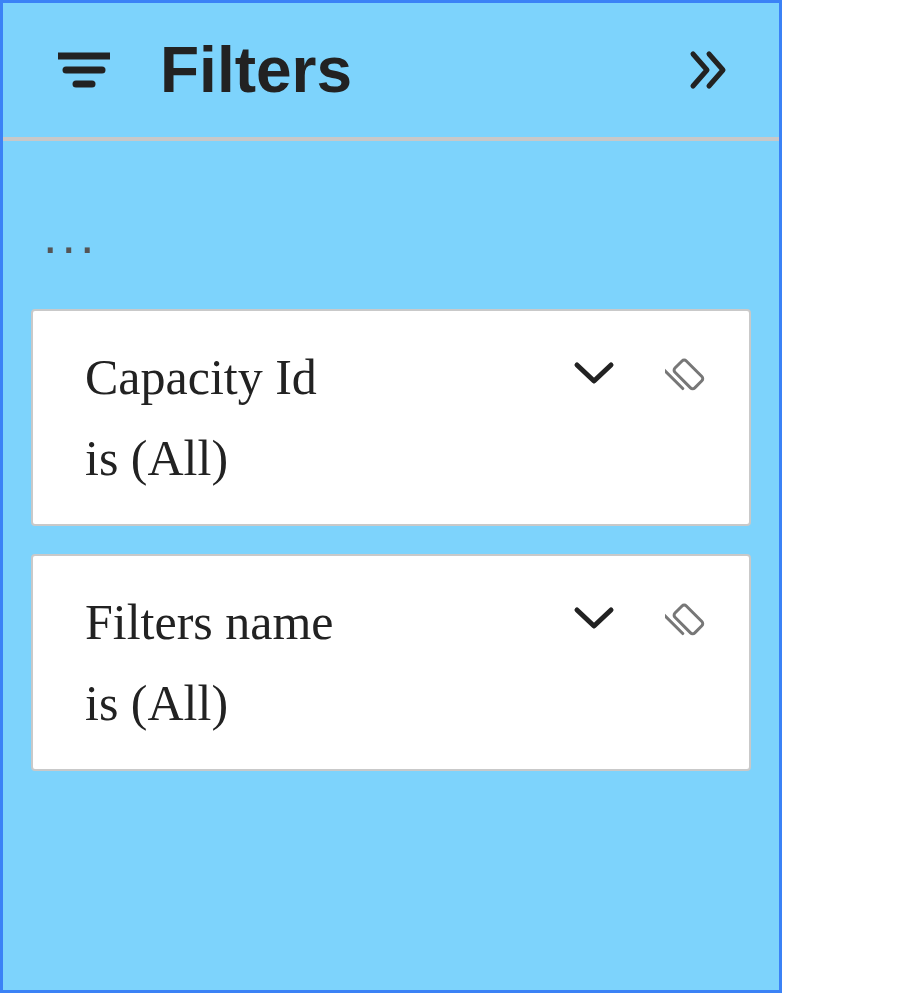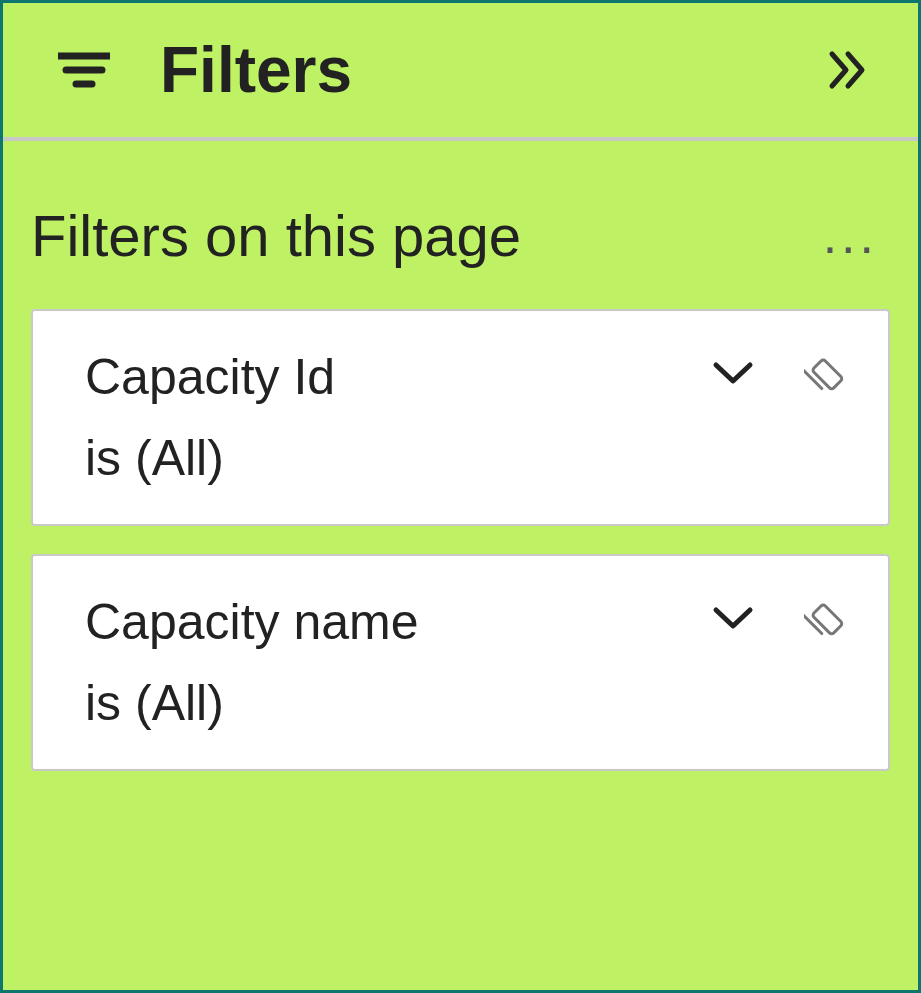--- a/index.html
+++ b/index.html
@@ -3,24 +3,24 @@
 <meta charset="utf-8">
 <style>
   * { box-sizing: border-box; }
   html, body {
     margin: 0;
     padding: 0;
     font-family: "Segoe UI", -apple-system, BlinkMacSystemFont, sans-serif;
     background: #fff;
   }
   .panel {
-    width: 921px;
+    width: 782px;
     height: 993px;
-    border: 3px solid #0f766e;
-    background: #bef264;
+    border: 3px solid #3b82f6;
+    background: #7dd3fc;
     display: flex;
     flex-direction: column;
   }
   .header {
     display: flex;
     align-items: center;
     padding: 30px 40px 30px 55px;
     gap: 50px;
   }
   .filter-glyph svg { display: block; }
@@ -93,20 +93,21 @@
     padding: 30px 40px 30px 52px;
     margin-bottom: 28px;
     display: flex;
     align-items: flex-start;
   }
   .filter-text {
     flex: 1;
     font-size: 50px;
     color: #222;
     line-height: 1.45;
+    font-family: Liberation Serif, serif;
   }
   .filter-field { display:block; }
   .filter-status { display:block;margin-top:8px; }
   .filter-actions {
     display: flex;
     align-items: center;
     gap: 50px;
     padding-top: 10px;
   }
   .filter-actions svg { display:block; }
@@ -132,21 +133,20 @@
         <polyline points="22,6 36,22 22,38" fill="none" stroke="#222" stroke-width="5" stroke-linecap="round" stroke-linejoin="round"></polyline>
       </svg>
     </span>
   </div>
 
 
   <div class="divider"></div>
 
   <div class="section">
     <div class="section-head">
-      <span class="section-title">Filters on this page</span>
       <span class="more-btn icon-btn">
         <span>...</span>
       </span>
     </div>
 
     <div class="filter-card">
       <div class="filter-text">
         <span class="filter-field">Capacity Id</span>
         <span class="filter-status">is (All)</span>
       </div>
@@ -162,21 +162,21 @@
               <rect x="10" y="14" width="28" height="16" rx="3" fill="none" stroke="#777" stroke-width="3"></rect>
               <line x="10" y1="36" x2="30" y2="36" stroke="#777" stroke-width="3" stroke-linecap="round"></line>
             </g>
           </svg>
         </span>
       </div>
     </div>
 
     <div class="filter-card">
       <div class="filter-text">
-        <span class="filter-field">Capacity name</span>
+        <span class="filter-field">Filters name</span>
         <span class="filter-status">is (All)</span>
       </div>
       <div class="filter-actions">
         <span class="icon-btn">
           <svg width="42" height="28" viewBox="0 0 42 28">
             <polyline points="4,6 21,22 38,6" fill="none" stroke="#222" stroke-width="5" stroke-linecap="round" stroke-linejoin="round"></polyline>
           </svg>
         </span>
         <span class="icon-btn">
           <svg width="44" height="44" viewBox="0 0 44 44">

